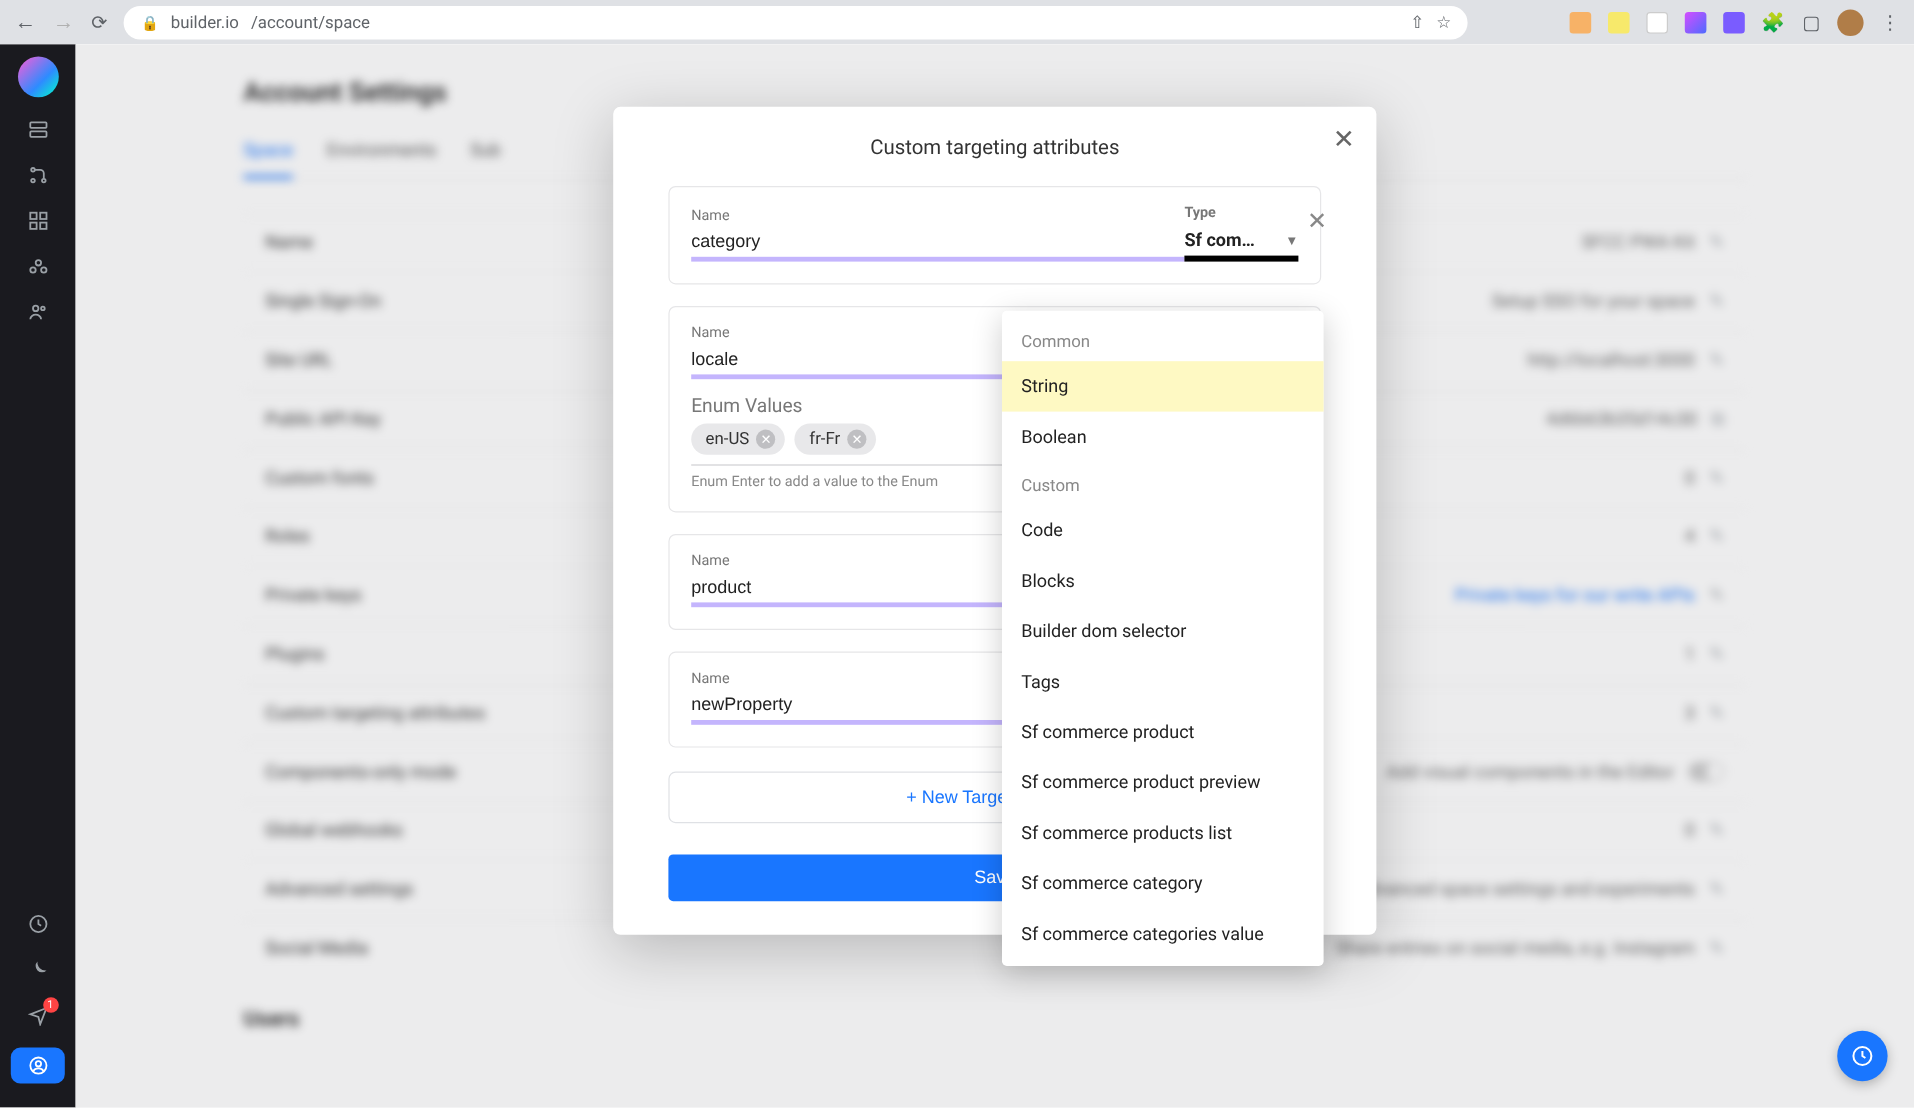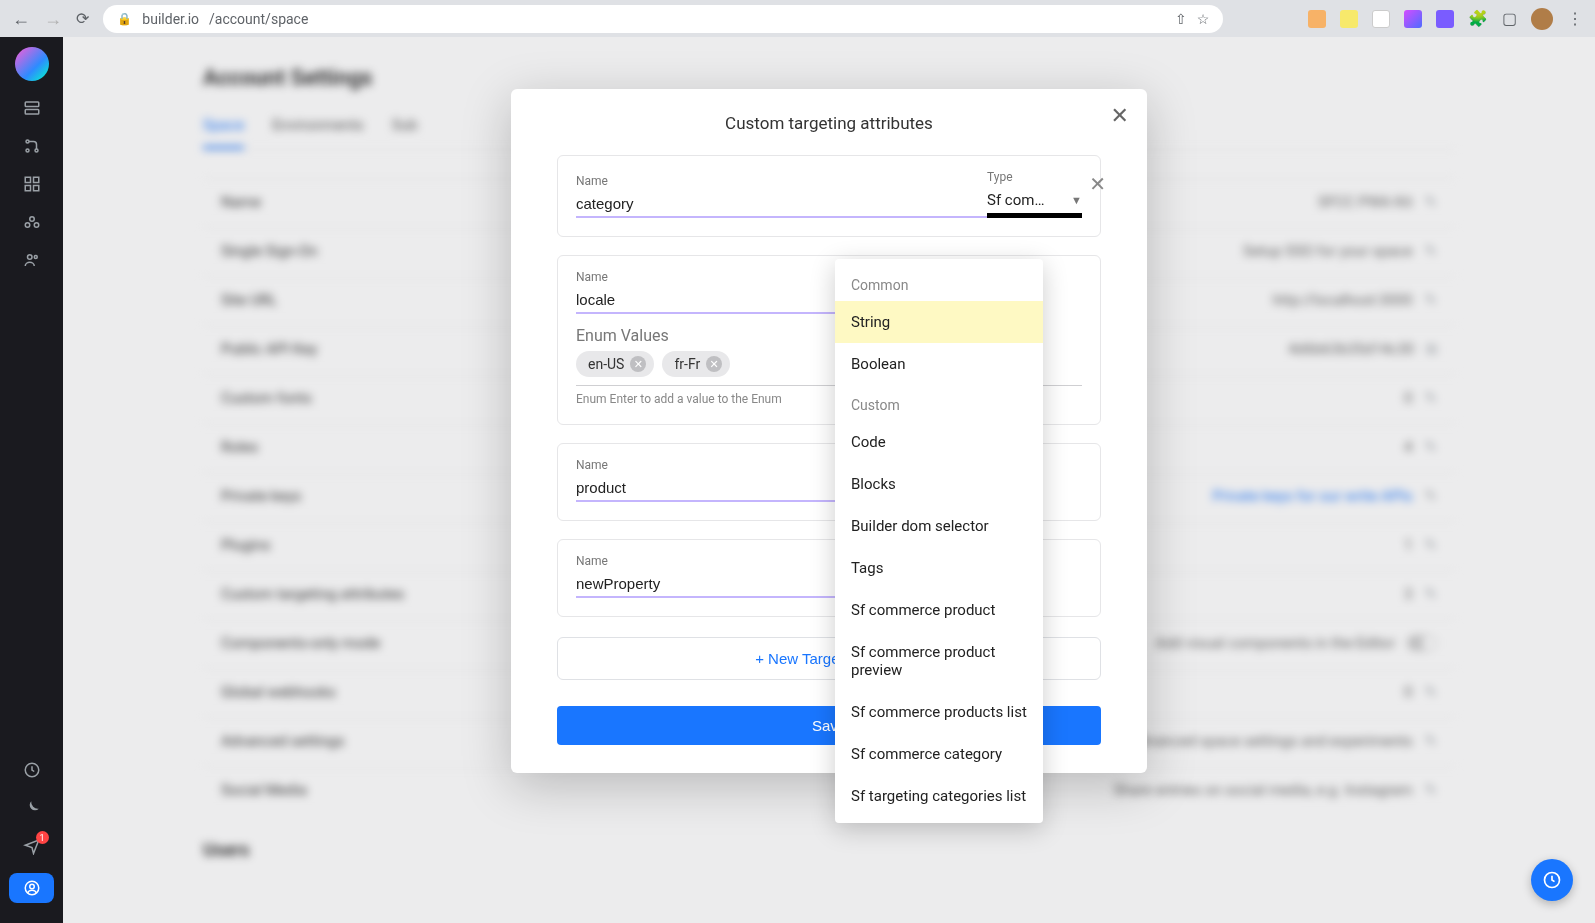--- a/index.html
+++ b/index.html
@@ -106,26 +106,26 @@
   .close-x { position:absolute; top:14px; right:18px; font-size:22px; color:#666; cursor:pointer;}
   .attr-card {
     border: 1px solid #e6e6e8;
     border-radius: 6px;
     padding: 14px 18px 18px;
     margin-bottom: 18px;
     position: relative;
   }
   .attr-row { display:flex; align-items: flex-end; }
   .field { flex: 1; }
-  .field.type { flex: 0 0 95px; }
+  .field.type { flex: 0 0 95px; font-weight: bold; }
   .field-label { font-size: 12px; color:#777; margin-bottom: 3px;}
   .field-input {
     width: 100%;
     border: none;
-    border-bottom: 2px solid #c4b5fd;
+    border-bottom: 4px solid #c4b5fd;
     font-size: 15px;
     padding: 4px 0;
     color: #222;
     background: transparent;
   }
   .type-select {
     display:flex; align-items:center; justify-content:space-between;
     border-bottom: 5px solid #000000;
     font-size: 15px; color:#222; padding:4px 0; cursor:pointer;
     white-space: nowrap; overflow:hidden;
@@ -169,21 +169,21 @@
     padding: 11px 0;
     margin-top: 26px;
     cursor: pointer;
   }
 
   
   .dropdown {
     position: absolute;
     left: 772px;
     top: 222px;
-    width: 208px;
+    width: 268px;
     background: #fff;
     border-radius: 4px;
     box-shadow: 0 6px 26px rgba(0,0,0,0.20);
     padding: 6px 0;
     z-index: 100;
   }
   .dd-group { padding: 12px 16px 8px; font-size: 14px; color:#888;}
   .dd-item {
     padding: 12px 16px;
     font-size: 15px;
@@ -480,21 +480,21 @@
       <div class="dd-item">Boolean</div>
       <div class="dd-group">Custom</div>
       <div class="dd-item">Code</div>
       <div class="dd-item">Blocks</div>
       <div class="dd-item">Builder dom selector</div>
       <div class="dd-item">Tags</div>
       <div class="dd-item">Sf commerce product</div>
       <div class="dd-item">Sf commerce product preview</div>
       <div class="dd-item">Sf commerce products list</div>
       <div class="dd-item">Sf commerce category</div>
-      <div class="dd-item">Sf targeting categories list</div>
+      <div class="dd-item">Sf commerce categories value</div>
     </div>
 
     <div class="help-fab">
       <svg width="20" height="20" viewBox="0 0 24 24" fill="none" stroke="#fff" stroke-width="2">
           <circle cx="12" cy="12" r="9"></circle>
           <path d="M12 7v5l3 2"></path>
         </svg>
     </div>
   </div>
 </div>

